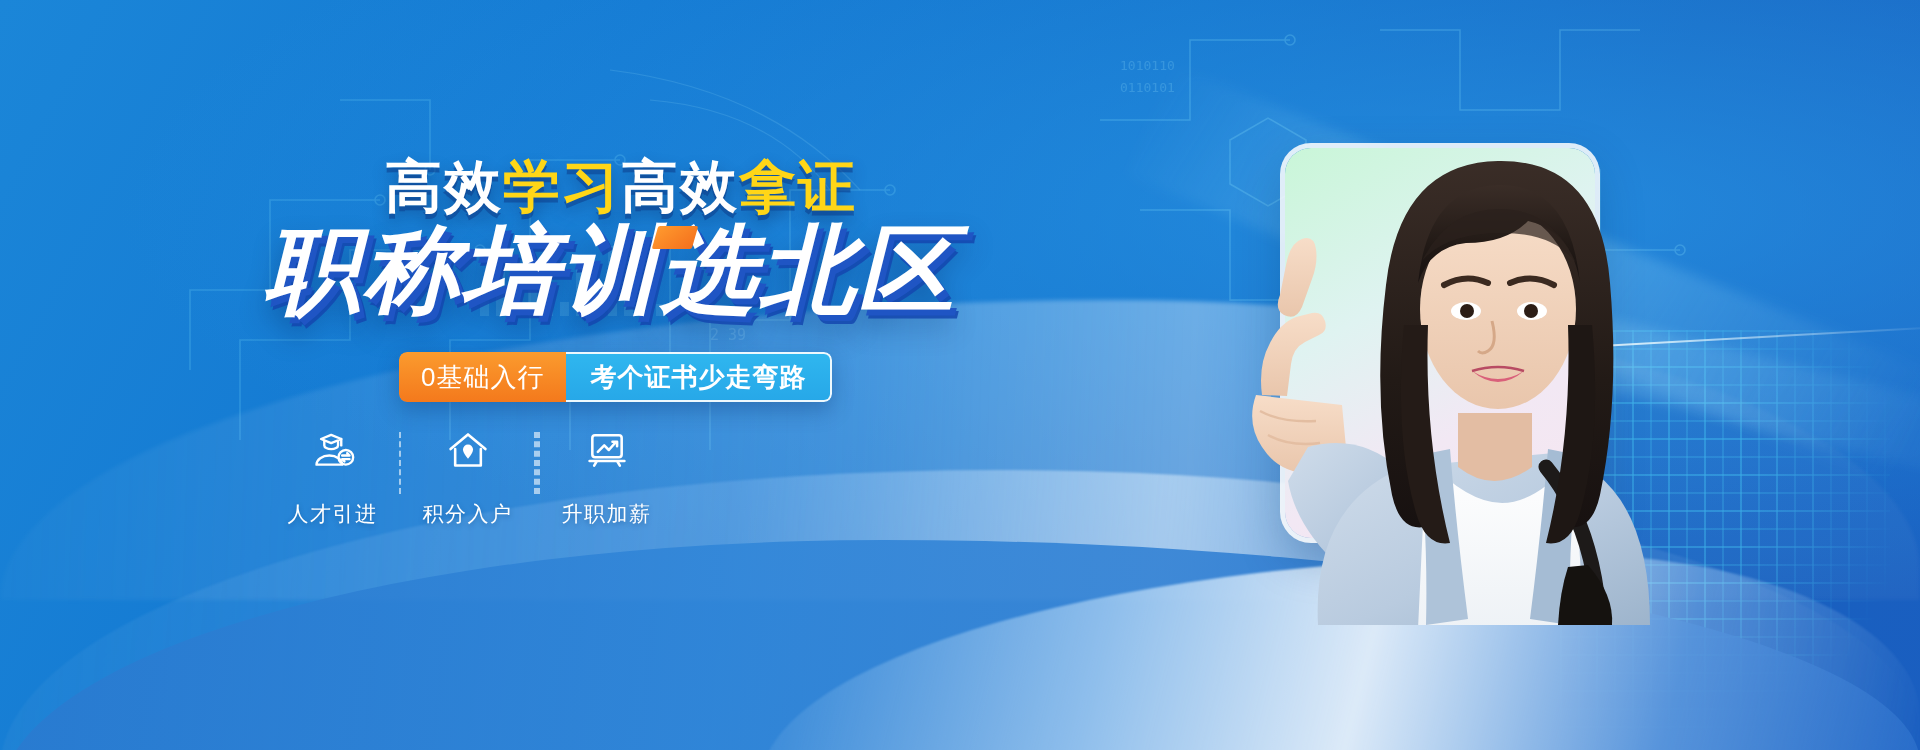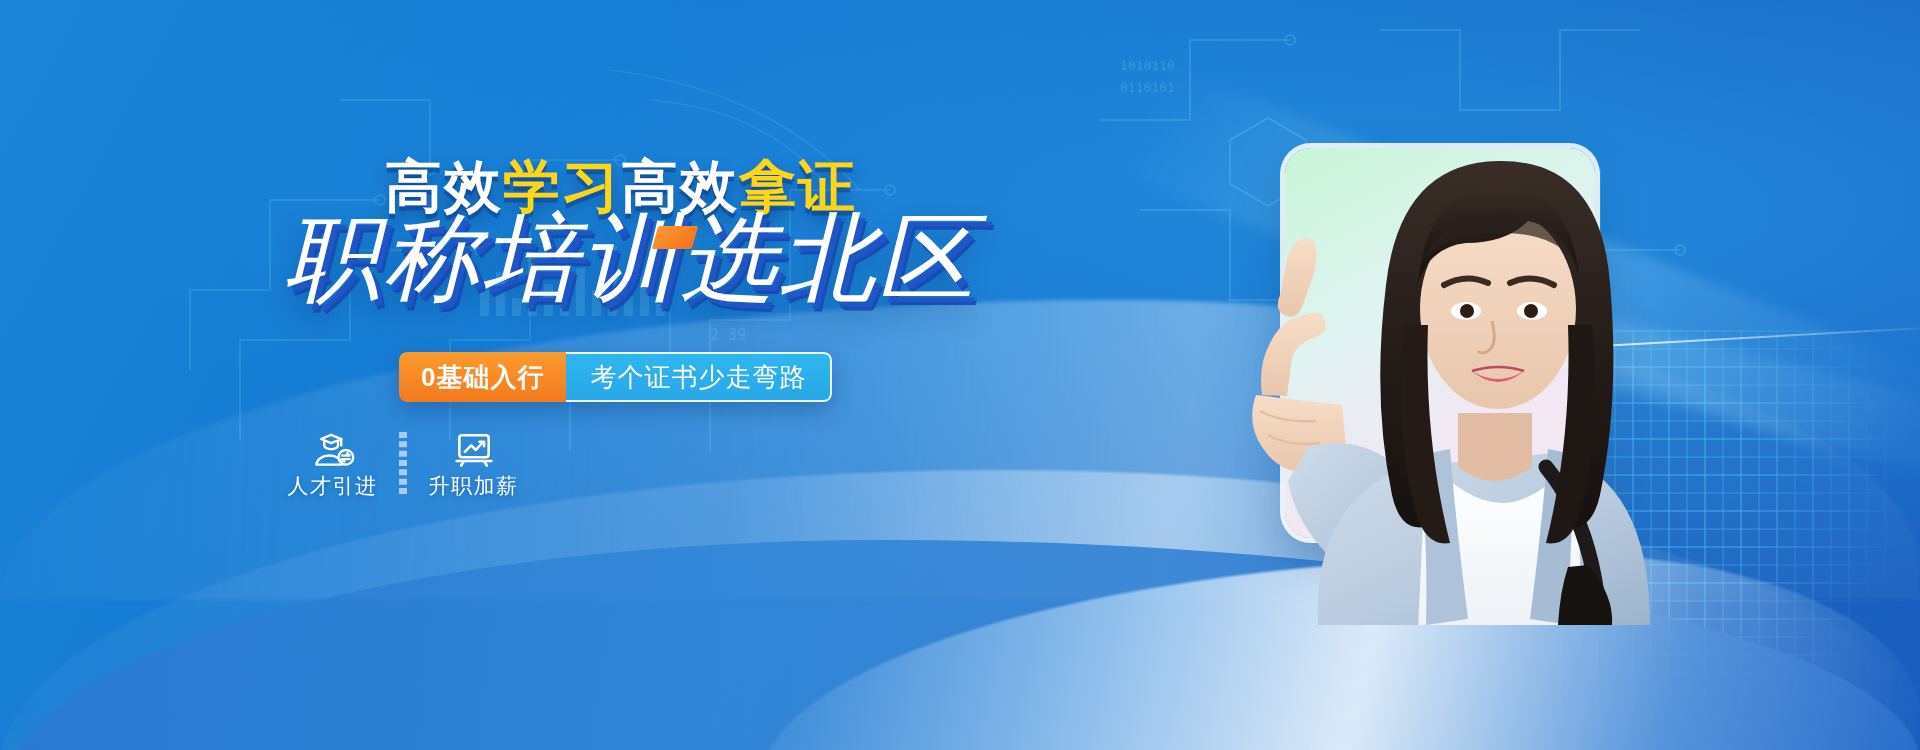--- a/index.html
+++ b/index.html
@@ -99,68 +99,67 @@
   .headline-sub{
     position:absolute; left:385px; top:158px;
     font-size:57px; font-weight:700; letter-spacing:2px; line-height:1;
     white-space:nowrap;
     text-shadow:0 5px 0 rgba(13,62,140,.55), 0 9px 16px rgba(6,40,95,.45);
   }
   .headline-sub .w{ color:#ffffff; }
   .headline-sub .y{ color:#ffd617;margin-top:35px; }
 
   .headline-main{
-    position:absolute; left:264px; top:210px;
-    font-size:96px; font-weight:400; line-height:1;
+    position:absolute; left:264px; top:222px;
+    font-size:96px; font-weight:700; line-height:1;
     letter-spacing:3px; white-space:nowrap; color:#ffffff;
     font-style:italic;
     text-shadow:
        5px 6px 0 #1f55c4,
        7px 9px 0 rgba(20,70,175,.85),
        0 16px 28px rgba(5,35,90,.45);
-    margin-left: 20px;
   }
   .accent-mark{
     position:absolute; left:655px; top:226px; width:40px; height:23px;
     background:linear-gradient(135deg,#ff9a2e,#f4701d);
     transform:skewX(-16deg);
     border-radius:2px;
   }
 
   
   .cta{
     position:absolute; left:399px; top:352px;
     display:flex; align-items:stretch; height:50px;
     border-radius:8px; overflow:hidden;
     box-shadow:0 8px 22px rgba(6,40,95,.30);
   }
   .cta-left{
     display:flex; align-items:center; justify-content:center;
     padding:0 22px; min-width:148px;
     background:linear-gradient(180deg,#fb9b2e 0%,#f4791c 100%);
-    color:#ffffff; font-size:26px; font-weight:700; letter-spacing:1px;
+    color:#ffffff; font-size:26px; font-weight:400; letter-spacing:1px;
     border-radius:8px 0 0 8px;
   }
   .cta-right{
     display:flex; align-items:center; justify-content:center;
     padding:12px 24px;
     background:linear-gradient(180deg,#2fb6ef 0%,#27a8e8 100%);
-    color:#ffffff; font-size:26px; font-weight:400; letter-spacing:1px;
+    color:#ffffff; font-size:26px; font-weight:700; letter-spacing:1px;
     border:2px solid rgba(255,255,255,.92);
     border-left:none;
     border-radius:0 8px 8px 0;
   }
 
   
   .features{
     position:absolute; left:266px; top:428px;
     display:flex; align-items:flex-start;
   }
   .feature{
-    width:133px; display:flex; flex-direction:column; align-items:center; gap:0;
+    width:133px; display:flex; flex-direction:column; align-items:center; gap:28px;
   }
   .feature .ic{ width:44px; height:44px; display:block; }
   .feature .lb{
     color:#ffffff; font-size:21px; letter-spacing:1.5px; white-space:nowrap;
     text-shadow:0 2px 5px rgba(8,45,100,.35);
   }
   .divider{
     width:0; height:62px; margin-top:4px;
     border-left:2px dashed rgba(255,255,255,.58);
   }
@@ -332,20 +331,30 @@
             <path d="M6 40 a14 10 0 0 1 28 0 Z"></path>
             <circle cx="38" cy="32" r="8"></circle>
             <path d="M34 30 h8 M42 30 l-2.5 -2.5 M42 34 h-8 M34 34 l2.5 2.5"></path>
           </g>
         </svg>
         <div class="lb">人才引进</div>
       </div>
 
       <div class="divider"></div>
 
+      <div class="feature">
+        <svg class="ic" viewBox="0 0 48 48">
+          <g fill="none" stroke="#ffffff" stroke-width="2.8" stroke-linecap="round" stroke-linejoin="round">
+            <path d="M5 23 L24 7 L43 23"></path>
+            <path d="M10 23 V41 H38 V23"></path>
+            <path d="M24 18 a5.5 5.5 0 0 1 5.5 5.5 c0 4.2 -5.5 10 -5.5 10 s-5.5 -5.8 -5.5 -10 A5.5 5.5 0 0 1 24 18 Z" fill="#ffffff" stroke="none"></path>
+          </g>
+        </svg>
+        <div class="lb">积分入户</div>
+      </div>
 
       <div class="divider"></div>
 
 
       <div class="divider"></div>
 
 
       <div class="divider"></div>
 
       <div class="feature">

